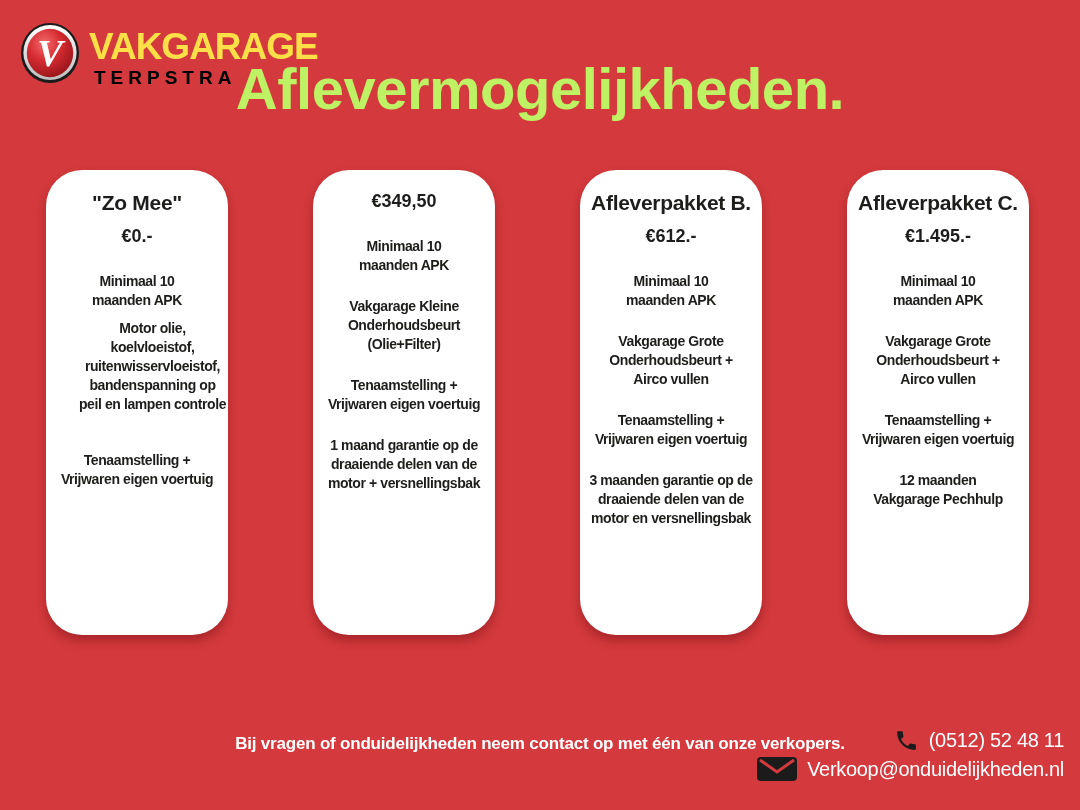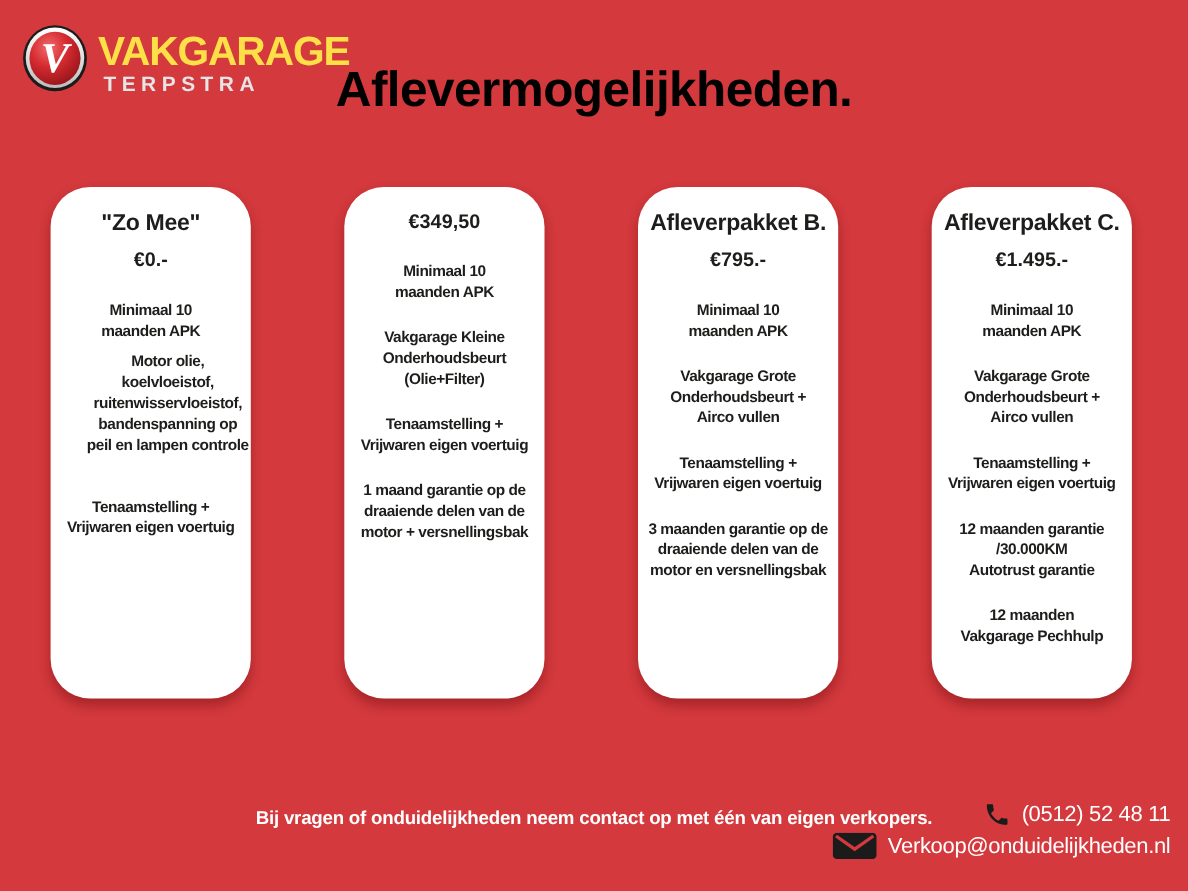--- a/index.html
+++ b/index.html
@@ -10,26 +10,26 @@
     position: relative;
     overflow: hidden;
   }
   .page { position: relative; width: 1080px; height: 810px; }
 
   
   .logo-wrap { position: absolute; top: 22px; left: 20px; display: flex; align-items: flex-start; }
   .logo-badge { width: 60px; height: 62px; flex: 0 0 auto; }
   .brand-text { margin-left: 9px; padding-top: 6px; }
   .brand-name { font-size: 37px; font-weight: bold; color: #fde047; letter-spacing: -1px; line-height: 1; }
-  .brand-sub { font-size: 19px; font-weight: bold; color: #e5e5e5; letter-spacing: 5px; margin-top: 3px; margin-left: 5px; line-height: 1; }
+  .brand-sub { font-size: 19px; font-weight: bold; color: #000000; letter-spacing: 5px; margin-top: 3px; margin-left: 5px; line-height: 1; }
 
   .page-title {
     position: absolute; top: 55px; left: 0; right: 0;
     text-align: center;
-    font-size: 45px; font-weight: bold; color: #000000;
+    font-size: 58px; font-weight: bold; color: #bef264;
     letter-spacing: -0.5px;
   }
 
   
   .cards { position: absolute; top: 170px; left: 46px; display: flex; gap: 85px; }
   .card {
     width: 182px; height: 465px;
     background: #FFFFFF;
     border-radius: 36px;
     box-shadow: 0 6px 10px rgba(120, 15, 18, 0.45);
@@ -122,21 +122,21 @@
 (Olie+Filter)</div>
       <div class="feature f-2">Tenaamstelling +
 Vrijwaren eigen voertuig</div>
       <div class="feature f-3">1 maand garantie op de
 draaiende delen van de
 motor + versnellingsbak</div>
     </div>
 
     <div class="card pkg-2">
       <div class="card-title">Afleverpakket B.</div>
-      <div class="card-price">€795.-</div>
+      <div class="card-price">€612.-</div>
       <div class="feature f-0">Minimaal 10
 maanden APK</div>
       <div class="feature f-1">Vakgarage Grote
 Onderhoudsbeurt +
 Airco vullen</div>
       <div class="feature f-2">Tenaamstelling +
 Vrijwaren eigen voertuig</div>
       <div class="feature f-3">3 maanden garantie op de
 draaiende delen van de
 motor en versnellingsbak</div>
@@ -145,30 +145,27 @@
     <div class="card pkg-3">
       <div class="card-title">Afleverpakket C.</div>
       <div class="card-price">€1.495.-</div>
       <div class="feature f-0">Minimaal 10
 maanden APK</div>
       <div class="feature f-1">Vakgarage Grote
 Onderhoudsbeurt +
 Airco vullen</div>
       <div class="feature f-2">Tenaamstelling +
 Vrijwaren eigen voertuig</div>
-      <div class="feature f-3">12 maanden garantie
-/30.000KM
-Autotrust garantie</div>
       <div class="feature f-4">12 maanden
 Vakgarage Pechhulp</div>
     </div>
 
   </div>
 
-  <div class="footer-note">Bij vragen of onduidelijkheden neem contact op met één van eigen verkopers.</div>
+  <div class="footer-note">Bij vragen of onduidelijkheden neem contact op met één van onze verkopers.</div>
 
   <div class="contact">
     <div class="contact-row">
       <span class="icon">
         <svg width="25" height="25" viewBox="0 0 24 24" aria-hidden="true">
           <path fill="#1b1b1b" d="M6.62 10.79c1.44 2.83 3.76 5.14 6.59 6.59l2.2-2.2c.27-.27.67-.36 1.02-.24 1.12.37 2.33.57 3.57.57.55 0 1 .45 1 1V20c0 .55-.45 1-1 1-9.39 0-17-7.61-17-17 0-.55.45-1 1-1h3.5c.55 0 1 .45 1 1 0 1.25.2 2.45.57 3.57.11.35.03.74-.24 1.02l-2.21 2.2z"></path>
         </svg>
       </span>
       <span class="contact-text">(0512) 52 48 11</span>
     </div>

